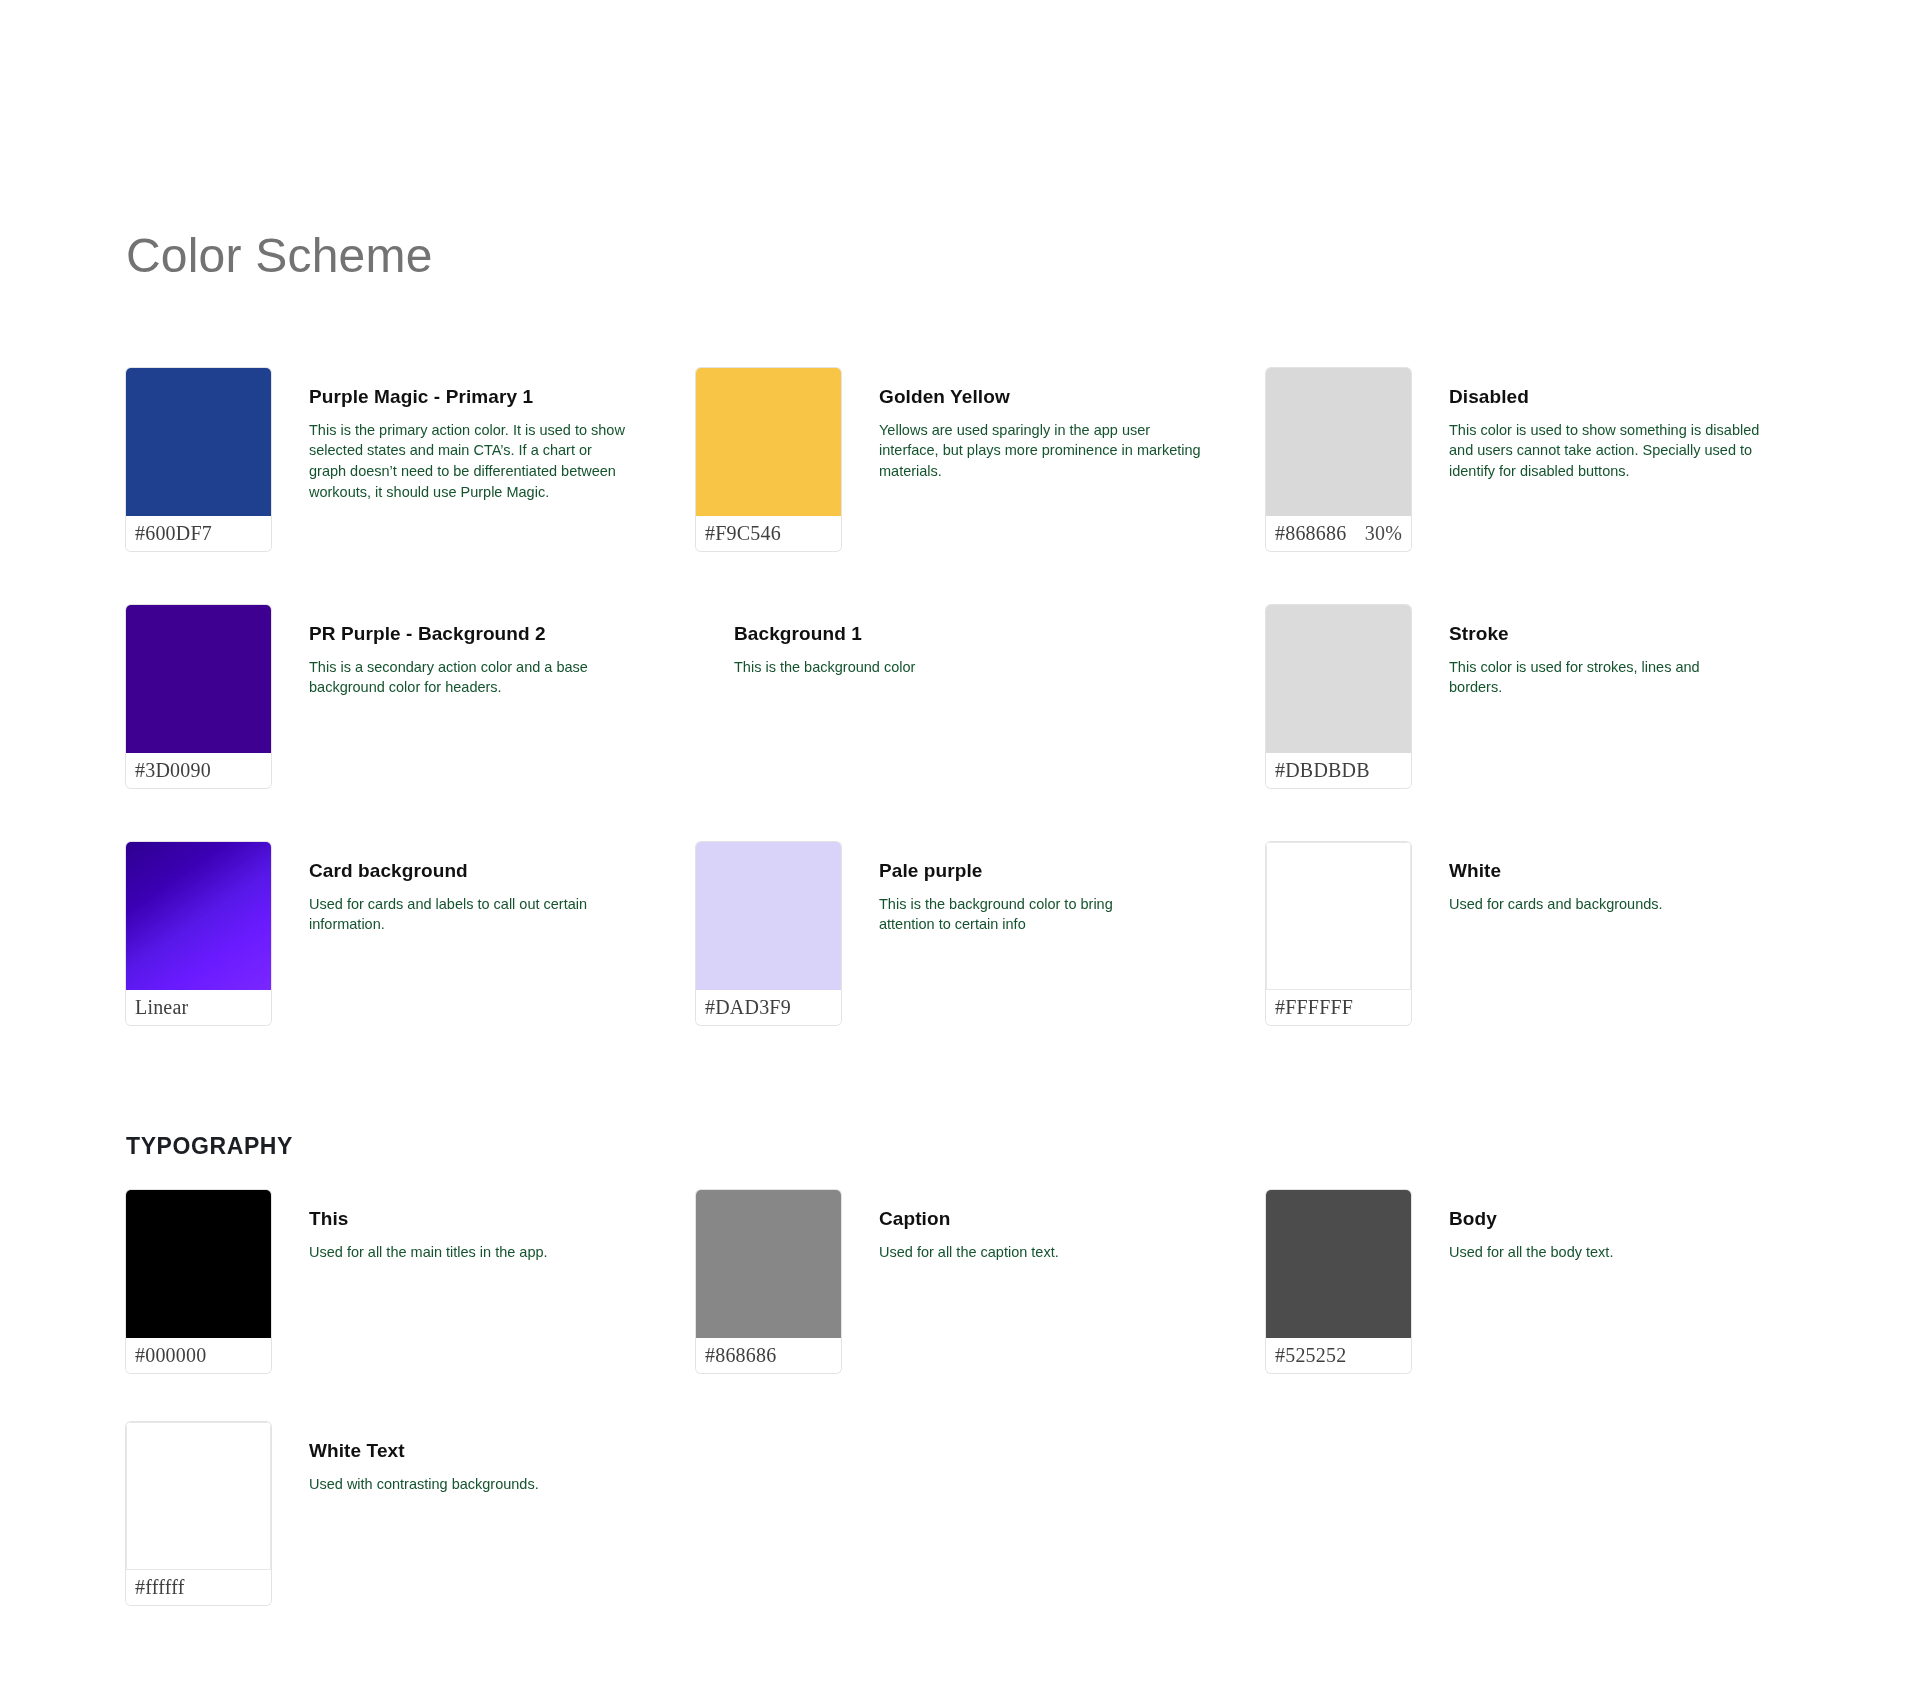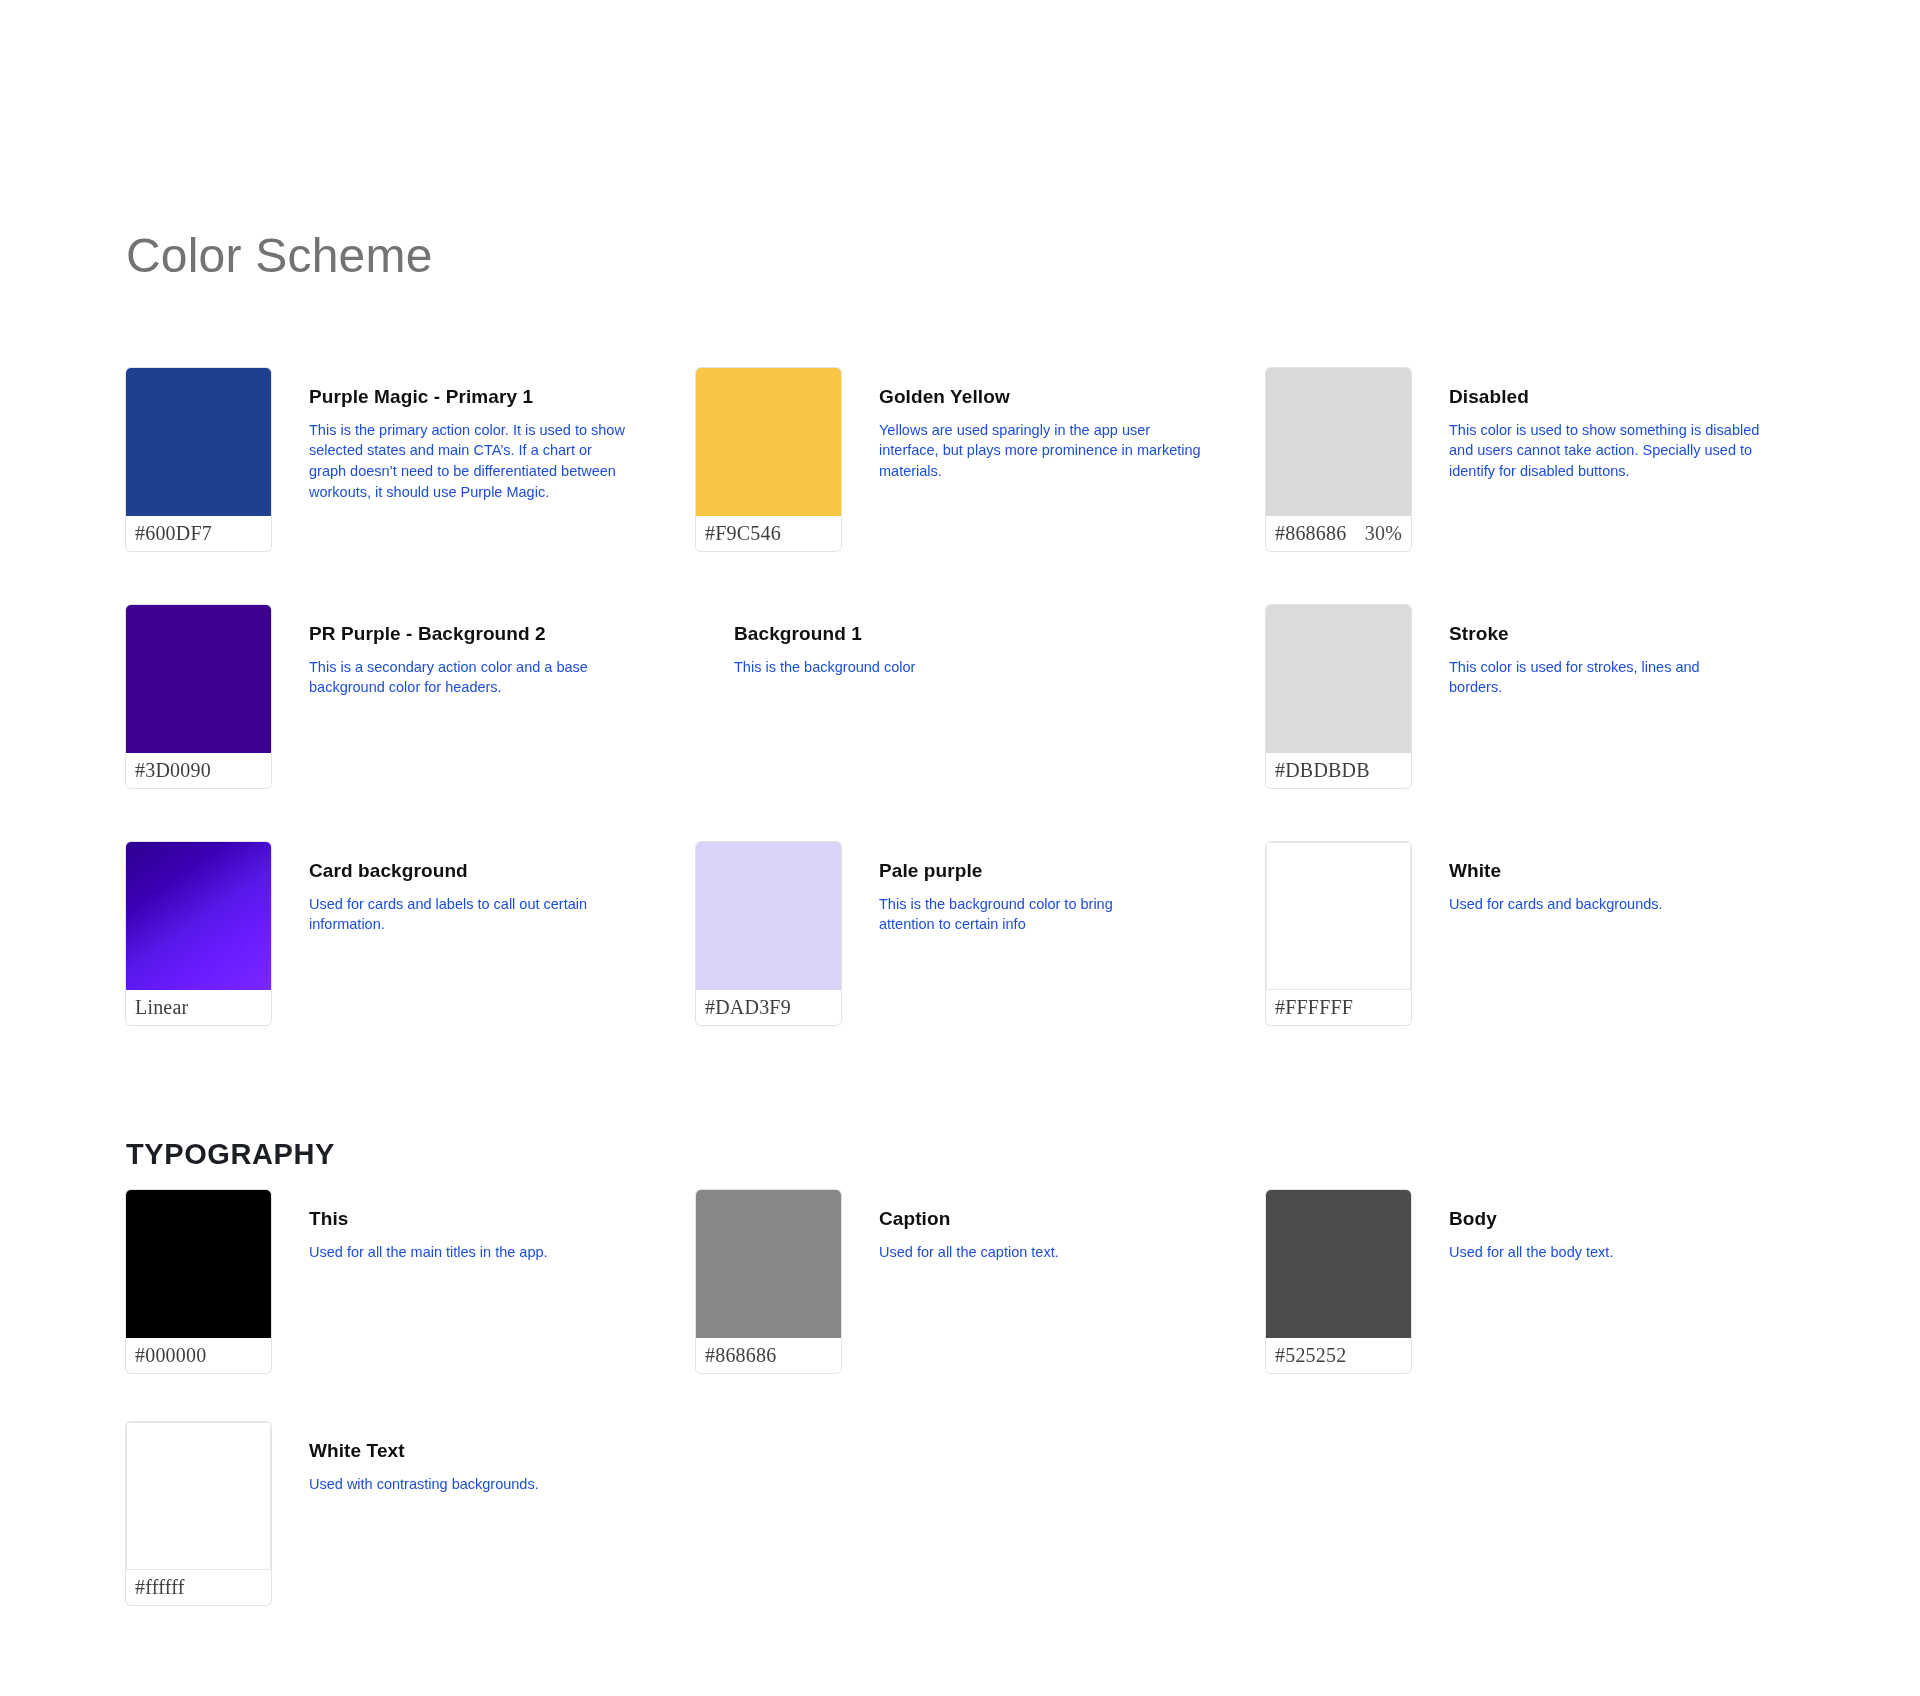--- a/index.html
+++ b/index.html
@@ -32,21 +32,21 @@
     font-weight: 400;
     letter-spacing: 0.2px;
     line-height: 1;
     color: #737373;
   }
 
   .section-title {
     position: absolute;
     left: 126px;
     top: 1114px;
-    font-size: 29px;
+    font-size: 23px;
     font-weight: 700;
     letter-spacing: 0.6px;
     color: #1b1e23;
     text-transform: uppercase;
   }
 
   
   .grid {
     position: absolute;
     left: 126px;
@@ -109,21 +109,21 @@
     font-weight: 700;
     line-height: 1.2;
     color: #101010;
     margin: 0 0 11px 0;
     letter-spacing: 0.1px;
   }
   .card-desc {
     font-size: 14.5px;
     font-weight: 400;
     line-height: 1.42;
-    color: #1d4ed8;
+    color: #14532d;
     margin: 0;
   }
 
   .wide .card-text { width: 360px; }
 </style>
 </head>
 <body>
 
 <div class="page">
 

